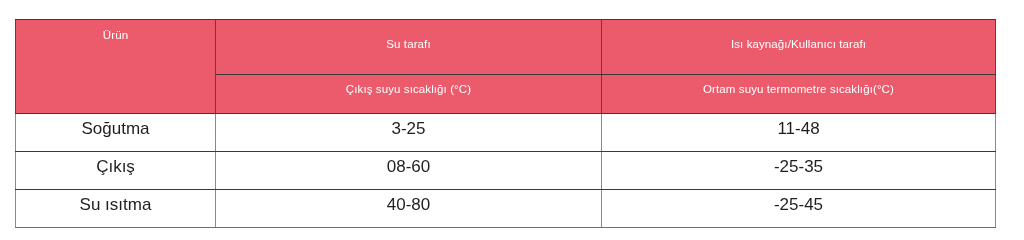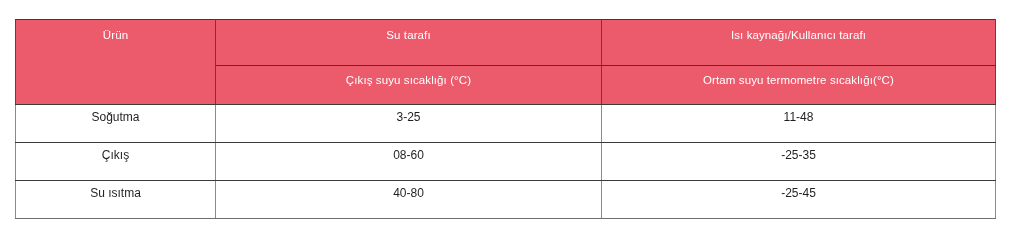--- a/index.html
+++ b/index.html
@@ -50,36 +50,36 @@
 
   th.h-product {
     vertical-align: top;
     padding-top: 9px;
     border-bottom: 1.6px solid #3a3a3a;
   }
 
   th.h-top {
     height: 36px;
     vertical-align: top;
-    padding-top: 9px;
+    padding-top: 18px;
     border-bottom: 1.2px solid #3a3a3a;
   }
 
   th.h-sub {
     height: 30px;
     vertical-align: top;
     padding-top: 8px;
     border-top: 1.2px solid #3a3a3a;
   }
 
   
   tbody td {
     background: #ffffff;
     color: #1f1f1f;
-    font-size: 12px;
+    font-size: 17px;
     text-align: center;
     height: 31px;
     vertical-align: top;
     padding-top: 5px;
     border-top: 1.4px solid #3a3a3a;
     border-bottom: 1.4px solid #3a3a3a;
     border-left: 1.2px solid #8a8a8a;
     border-right: 1.2px solid #8a8a8a;
   }
 

